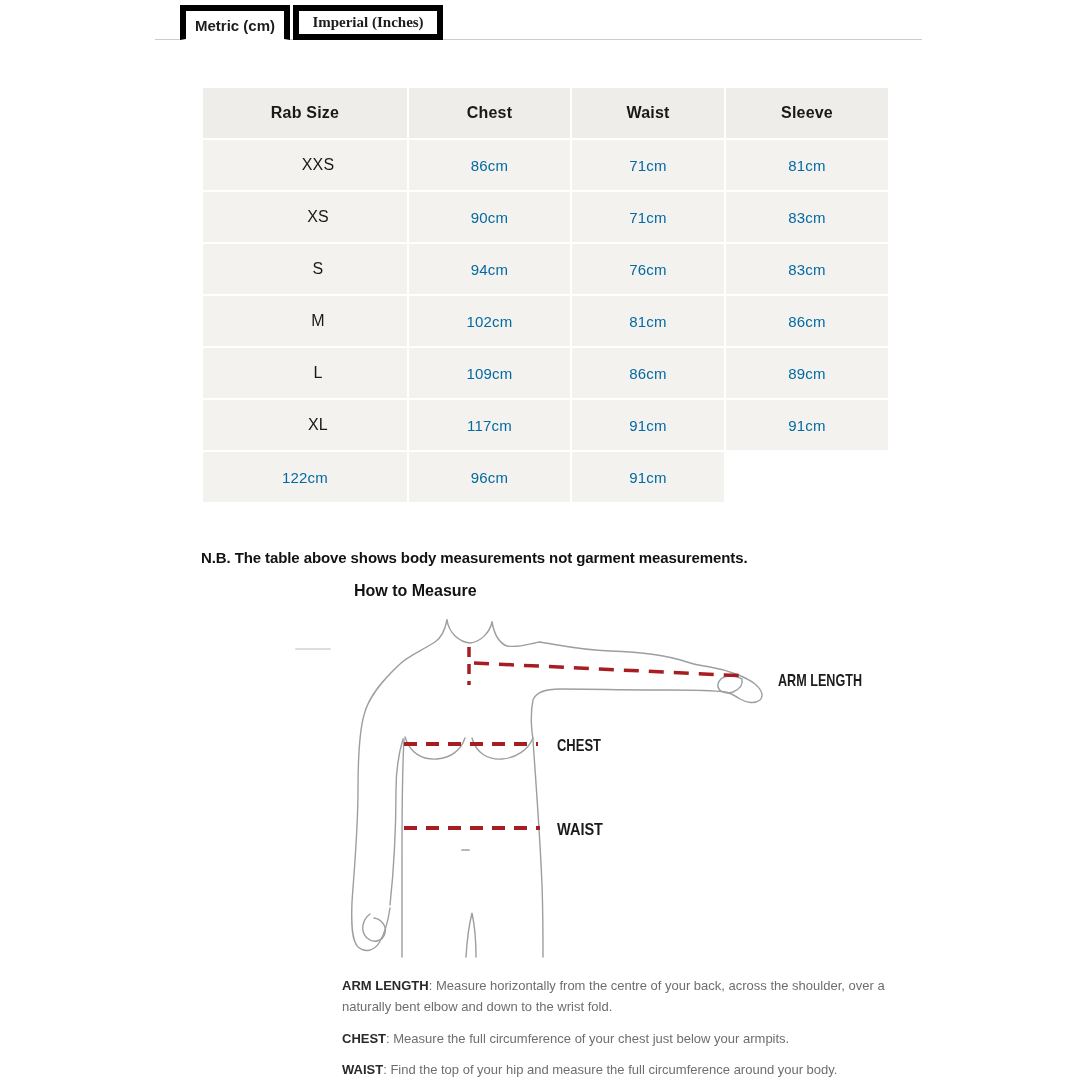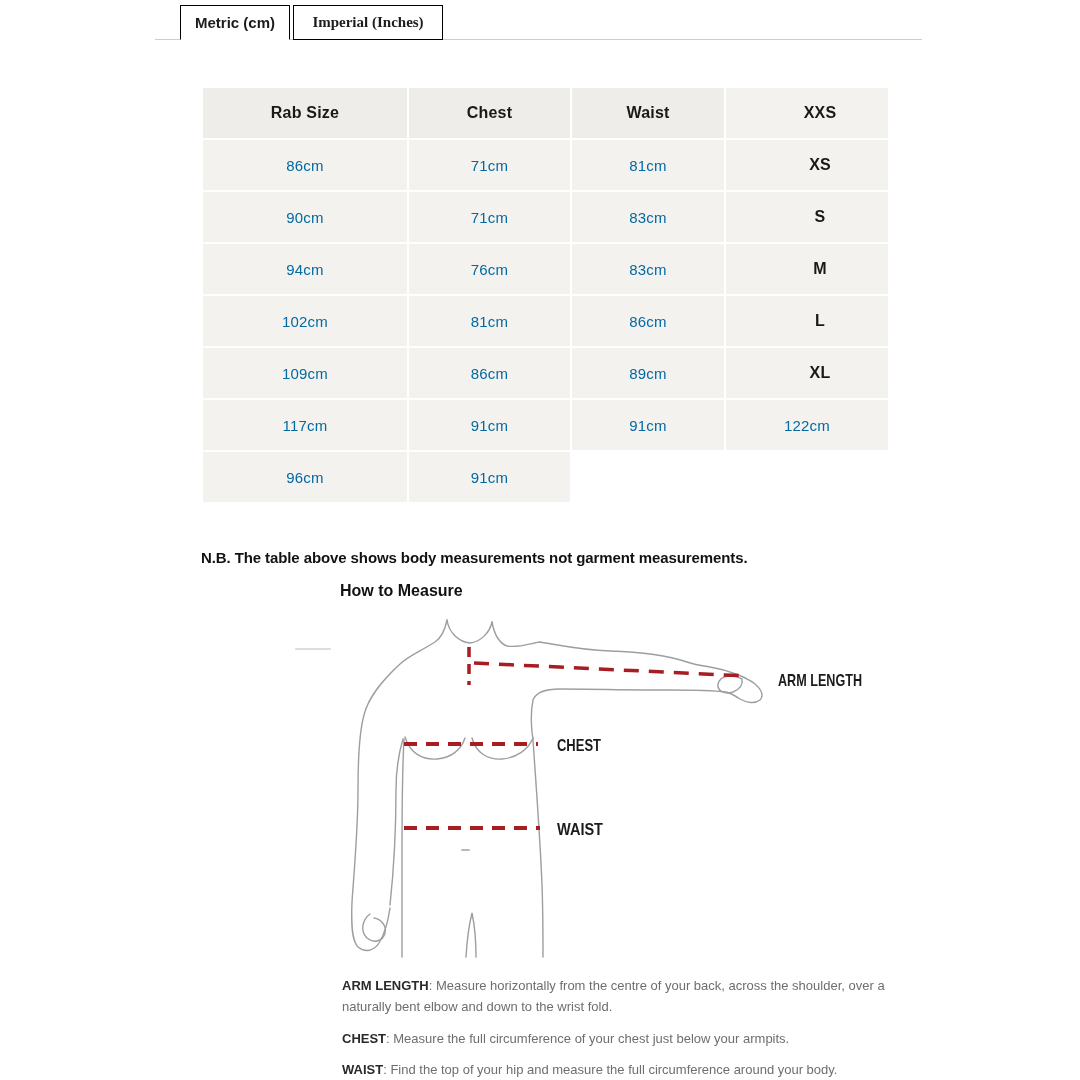--- a/index.html
+++ b/index.html
@@ -5,38 +5,38 @@
   * { margin:0; padding:0; box-sizing:border-box; }
   html,body { background:#fff; }
   .page {
     position:relative; width:1080px; height:1080px; background:#ffffff;
     font-family:"Liberation Sans", sans-serif; overflow:hidden;
   }
   
   .tabbar { position:absolute; left:155px; top:4px; width:767px; height:36px; }
   .tab-underline { position:absolute; left:0; bottom:0; width:100%; height:1px; background:#cfcdcb; }
   .tab { position:absolute; top:1px; height:35px; display:flex; align-items:center; justify-content:center;
-         border:1px solid #000000; background:#fff; font-weight:bold; font-size:15px; color:#1c1c1c;
+         border:6px solid #000000; background:#fff; font-weight:bold; font-size:15px; color:#1c1c1c;
          cursor:pointer; z-index:2; }
   .tab.active { border-bottom:1px solid #ffffff; }
   .tab.tab-metric { left:25px; width:110px; }
   .tab.tab-imperial { left:138px; width:150px;font-family:Liberation Serif, serif; }
   
   .size-table {
     position:absolute; left:203px; top:88px; width:683px;
     display:grid; grid-template-columns:204px 161px 152px 162px;
     grid-auto-rows:50px; gap:2px; background:#ffffff;
   }
   .cell { display:flex; align-items:center; justify-content:center; background:#f4f2ef;
           font-size:15px; color:#0369a1; letter-spacing:.2px; }
   .cell.head { background:#efedea; font-weight:bold; font-size:16px; color:#191918; }
-  .cell.size { font-weight:bold; font-size:16px; color:#191918;padding-left:26px; }
+  .cell.size { font-weight:normal; font-size:16px; color:#191918;padding-left:26px; }
   
   .nb-note { position:absolute; left:201px; top:525px; font-weight:bold; font-size:15px; color:#121212; letter-spacing:-.1px;margin-top:24px; }
-  .htm-title { position:absolute; left:340px; top:582px; font-weight:bold; font-size:16px; color:#121212; }
+  .htm-title { position:absolute; left:354px; top:582px; font-weight:bold; font-size:16px; color:#121212; }
   
   .diagram { position:absolute; left:290px; top:600px; width:580px; height:370px; }
   
   .instructions { position:absolute; left:342px; top:976px; width:545px; font-size:13px; line-height:1.6; color:#6e6e6e; }
   .instructions p { margin-bottom:11px; }
   .instructions .lead { font-weight:bold; color:#2a2a2a; }
 </style>
 </head>
 <body>
 
@@ -45,20 +45,21 @@
   <div class="tabbar">
     <div class="tab-underline"></div>
     <div class="tab tab-metric active">Metric (cm)</div>
     <div class="tab tab-imperial">Imperial (Inches)</div>
   </div>
 
   <div class="size-table">
     <div class="cell head">Rab Size</div>
     <div class="cell head">Chest</div>
     <div class="cell head">Waist</div>
+    <div class="cell head">Sleeve</div>
 
     <div class="cell size">XXS</div>
     <div class="cell">86cm</div>
     <div class="cell">71cm</div>
     <div class="cell">81cm</div>
 
     <div class="cell size">XS</div>
     <div class="cell">90cm</div>
     <div class="cell">71cm</div>
     <div class="cell">83cm</div>

